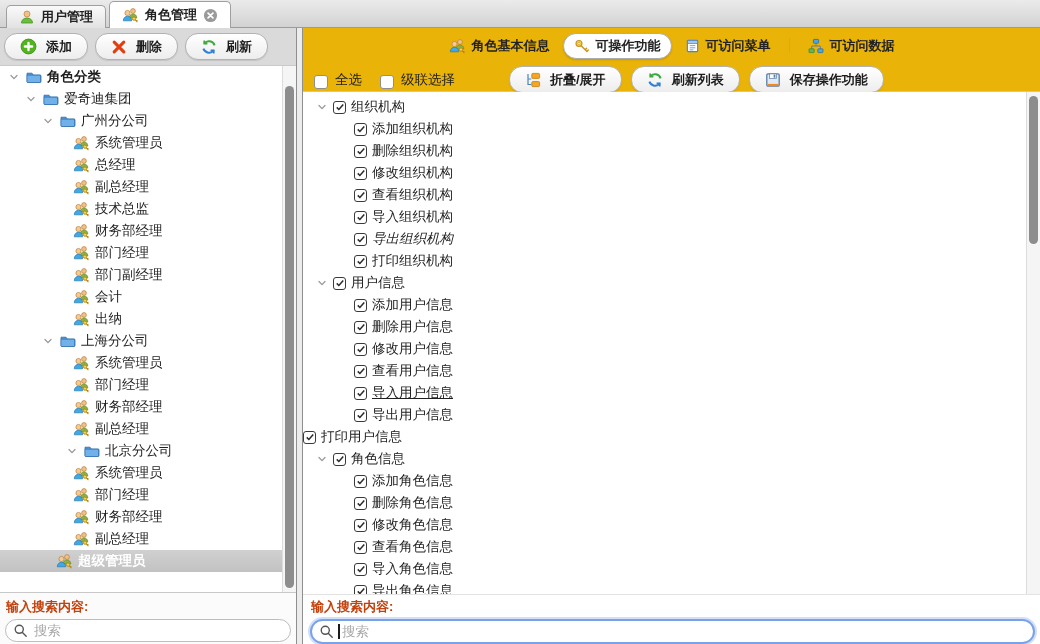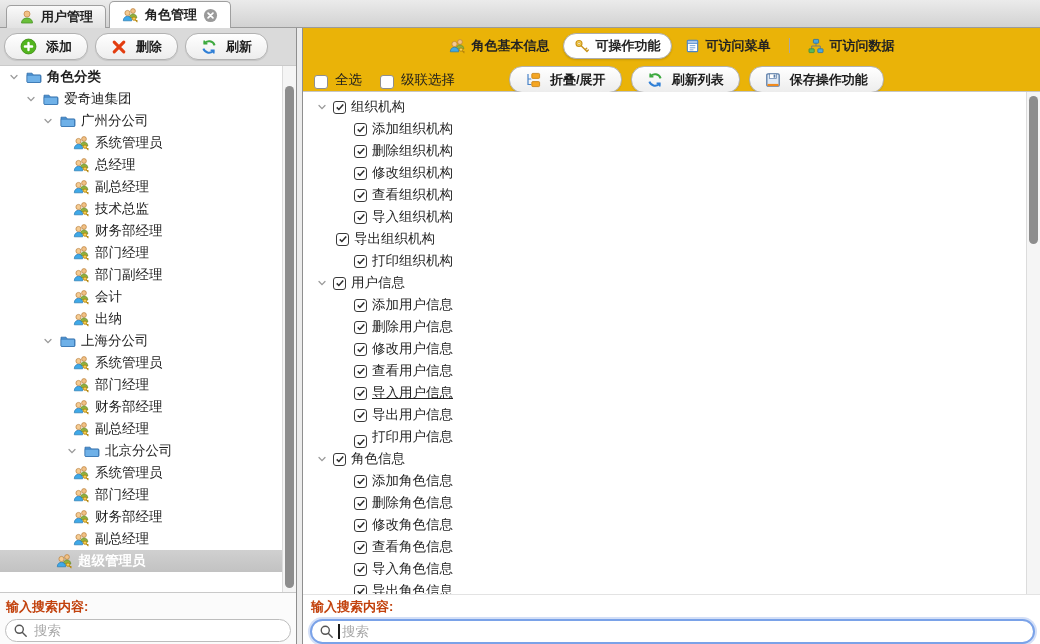--- a/index.html
+++ b/index.html
@@ -615,21 +615,21 @@
             <span class="tlabel">查看组织机构</span>
           </div>
           <div class="trow" style="padding-left: 51px;">
             <span class="cb">
               <svg width="10" height="10" viewBox="0 0 16 16">
                 <path d="M2.8 8.6l3.4 3.4 7-8" fill="none" stroke="#2b2b2b" stroke-width="2.4"></path>
               </svg>
             </span>
             <span class="tlabel">导入组织机构</span>
           </div>
-          <div class="trow" style="padding-left: 33px;">
+          <div class="trow" style="padding-left: 51px; font-style: italic;">
             <span class="cb">
               <svg width="10" height="10" viewBox="0 0 16 16">
                 <path d="M2.8 8.6l3.4 3.4 7-8" fill="none" stroke="#2b2b2b" stroke-width="2.4"></path>
               </svg>
             </span>
             <span class="tlabel">导出组织机构</span>
           </div>
           <div class="trow" style="padding-left: 51px;">
             <span class="cb">
               <svg width="10" height="10" viewBox="0 0 16 16">
@@ -692,21 +692,21 @@
             <span class="tlabel">导入用户信息</span>
           </div>
           <div class="trow" style="padding-left: 51px;">
             <span class="cb">
               <svg width="10" height="10" viewBox="0 0 16 16">
                 <path d="M2.8 8.6l3.4 3.4 7-8" fill="none" stroke="#2b2b2b" stroke-width="2.4"></path>
               </svg>
             </span>
             <span class="tlabel">导出用户信息</span>
           </div>
-          <div class="trow" style="padding-left: 51px; align-items: flex-end;">
+          <div class="trow" style="">
             <span class="cb">
               <svg width="10" height="10" viewBox="0 0 16 16">
                 <path d="M2.8 8.6l3.4 3.4 7-8" fill="none" stroke="#2b2b2b" stroke-width="2.4"></path>
               </svg>
             </span>
             <span class="tlabel">打印用户信息</span>
           </div>
           <div class="trow" style="padding-left: 13px;">
             <span class="ic chev">
               <svg width="12" height="12" viewBox="0 0 16 16">

